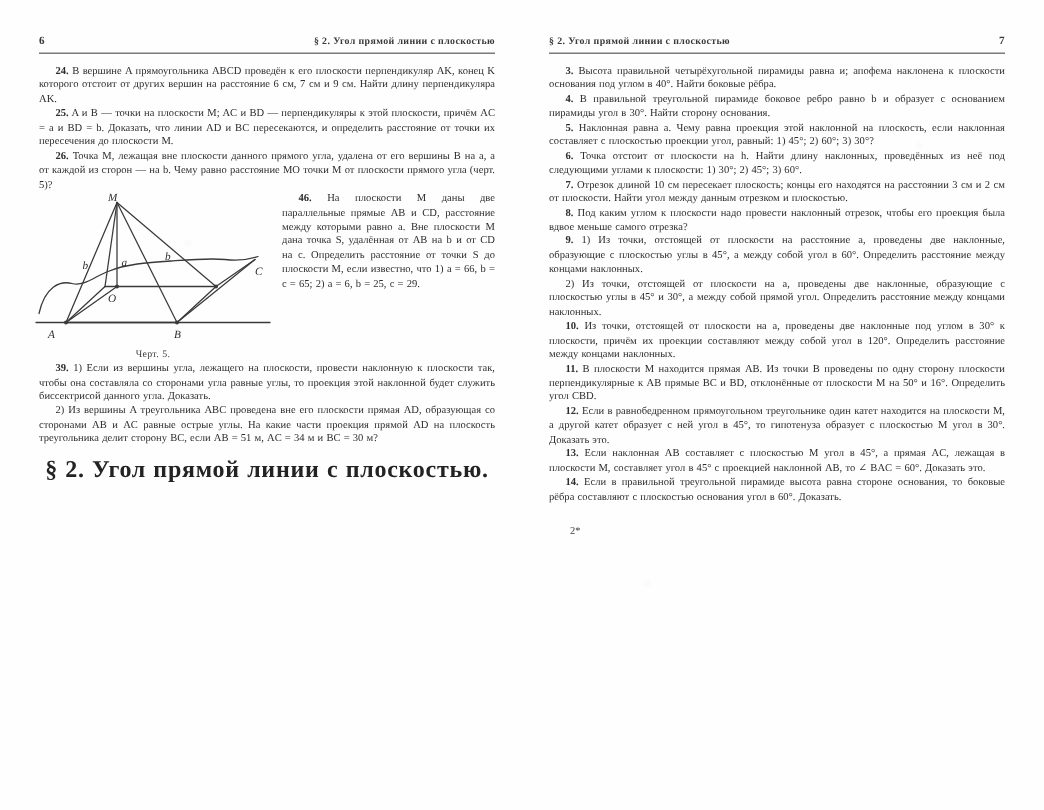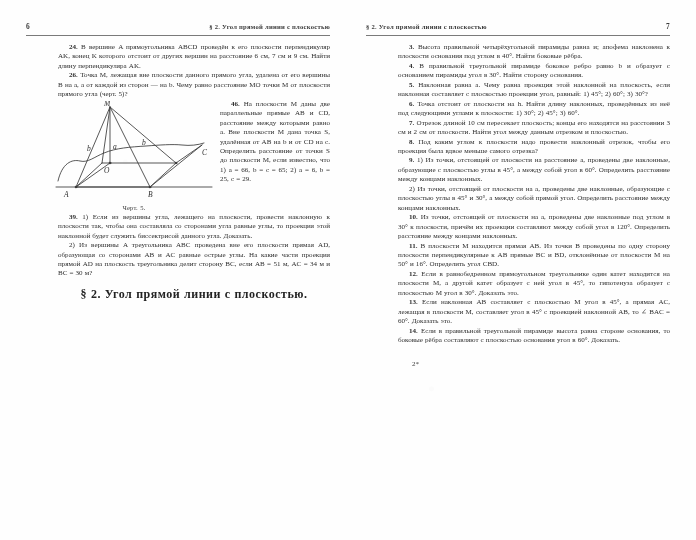--- a/index.html
+++ b/index.html
@@ -60,31 +60,30 @@
   }
 
   
   .col {
     font-size: 7.05px;
     line-height: 9.45px;
     text-align: justify;
     text-justify: inter-word;
     word-spacing: 0.35px;
     color: #2d2d2d;
-    margin-left: 32px;
   }
   p.prob {
     margin: 0;
     text-indent: 11px;
   }
   .num { font-weight: bold; }
 
   
   h2.section {
-    font-size: 12px;
+    font-size: 16px;
     font-weight: bold;
     text-align: center;
     margin: 11px 0 7px 0;
     letter-spacing: 0.5px;
     color: #232323;
   }
 
   
   .figwrap {
     position: relative;
@@ -139,20 +138,24 @@
       </div>
       <div class="rule"></div>
 
       <div class="col">
 
         <p class="prob">
           <span class="num">24.</span>
           <span>В вершине A прямоугольника ABCD проведён к его плоскости перпендикуляр AK, конец K которого отстоит от других вершин на расстояние 6 см, 7 см и 9 см. Найти длину перпендикуляра AK.</span>
         </p>
 
+        <p class="prob">
+          <span class="num">25.</span>
+          <span>A и B — точки на плоскости M; AC и BD — перпендикуляры к этой плоскости, причём AC = a и BD = b. Доказать, что линии AD и BC пересекаются, и определить расстояние от точки их пересечения до плоскости M.</span>
+        </p>
 
         <p class="prob">
           <span class="num">26.</span>
           <span>Точка M, лежащая вне плоскости данного прямого угла, удалена от его вершины B на a, а от каждой из сторон — на b. Чему равно расстояние MO точки M от плоскости прямого угла (черт. 5)?</span>
         </p>
 
         <div class="figwrap clearfix">
 
           <div class="fig-float">
             <svg class="fig-svg" width="160" height="112" viewBox="0 0 160 112">

